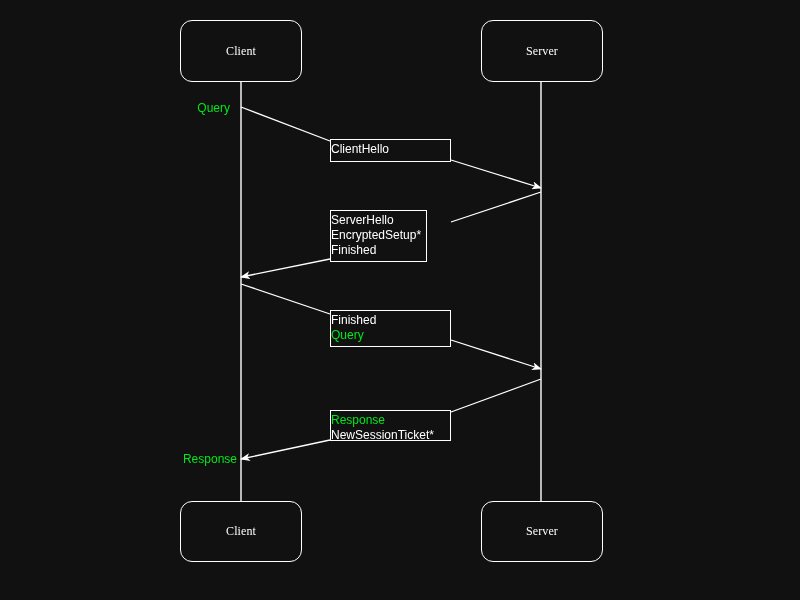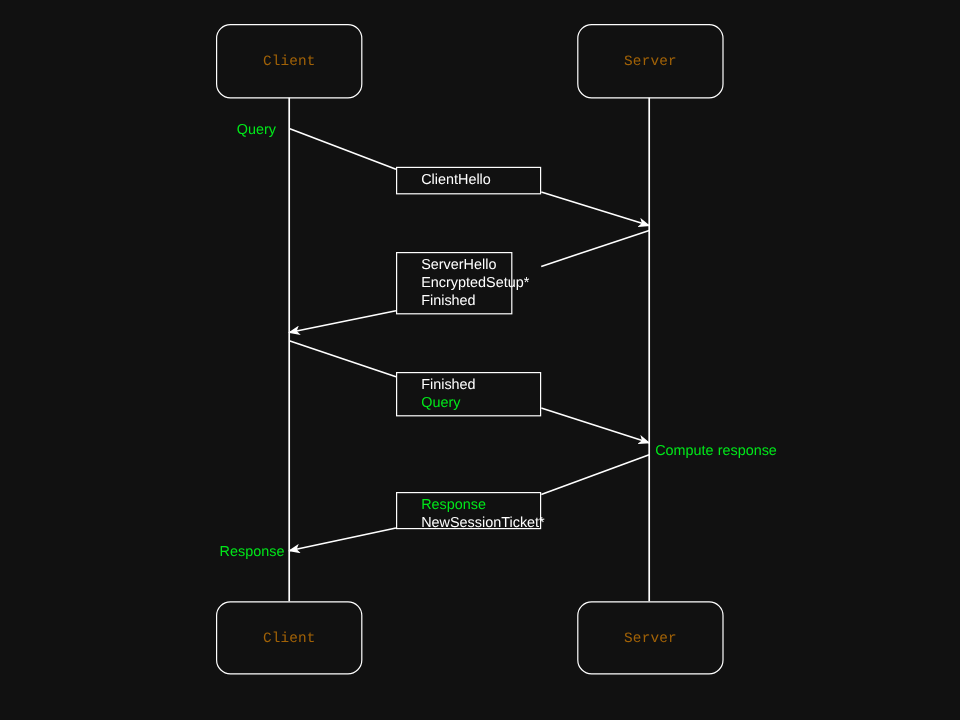--- a/index.html
+++ b/index.html
@@ -25,31 +25,31 @@
   .actor-box {
     position: absolute;
     border: 1px solid #ffffff;
     border-radius: 12px;
     background: #111111;
     display: flex;
     align-items: center;
     justify-content: center;
   }
   .actor-label {
-    color: #a16207;
+    color: #ffffff;
     font-size: 12px;
-    font-family: Liberation Mono, monospace;
+    font-family: Liberation Serif, serif;
     letter-spacing: 0.1px;
   }
   .msg-box {
     position: absolute;
     border: 1px solid #ffffff;
     background: #111111;
     box-sizing: border-box;
-    padding: 2px 3px 2px 20px;
+    padding: 2px 3px 2px 0;
   }
   .msg-line {
     font-size: 12px;
     line-height: 15px;
     white-space: nowrap;
     font-family: "Liberation Sans", sans-serif;
   }
   .c-white { color: #ffffff; }
   .c-green { color: #00e81a; }
   .side-note {
@@ -121,17 +121,16 @@
     <div class="msg-line c-green">Query</div>
   </div>
 
   <div class="msg-box" style="left:330px; top:410px; width:121px; height:31px;">
     <div class="msg-line c-green">Response</div>
     <div class="msg-line c-white">NewSessionTicket*</div>
   </div>
 
   <div class="side-note left-of c-green" style="left:110px; top:101px; width:120px;">Query</div>
 
-  <div class="side-note right-of c-green" style="left:546px; top:368px; width:220px;">Compute response</div>
 
   <div class="side-note left-of c-green" style="left:110px; top:452px; width:127px;">Response</div>
 
 </div>
 
 </body></html>

